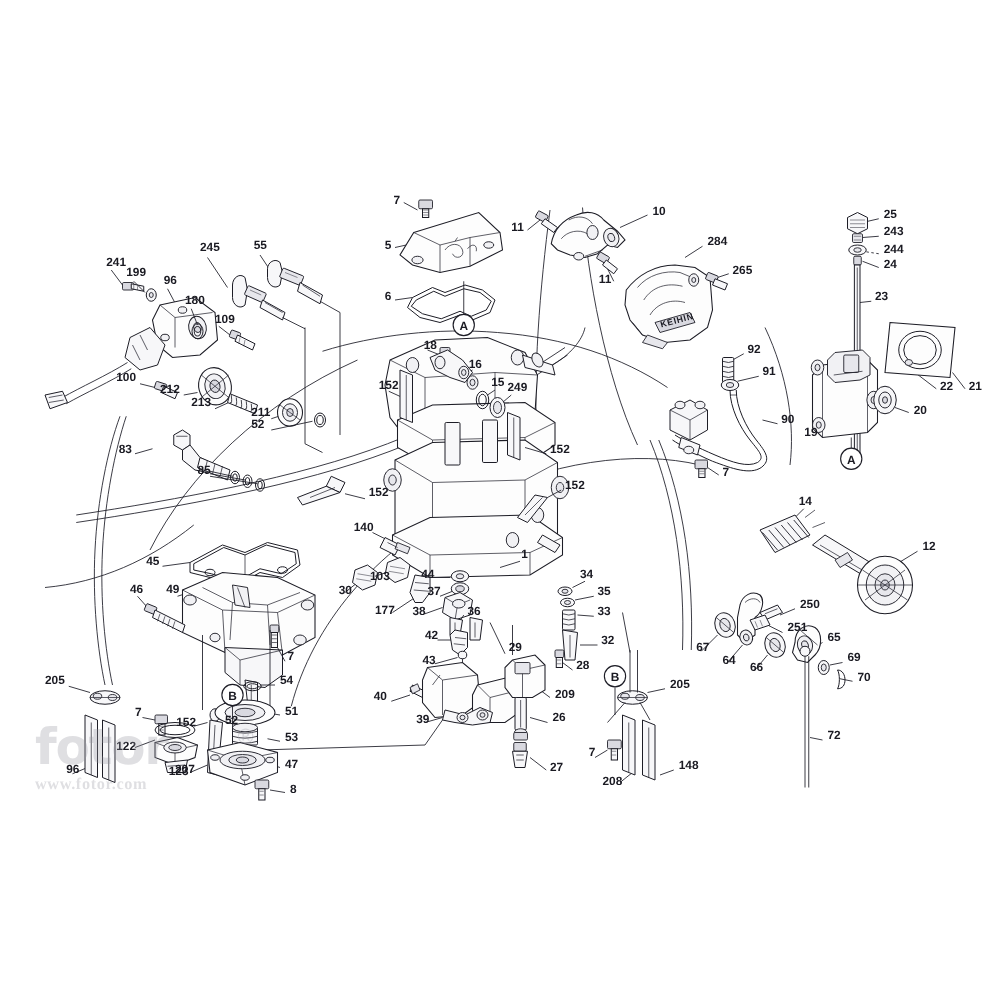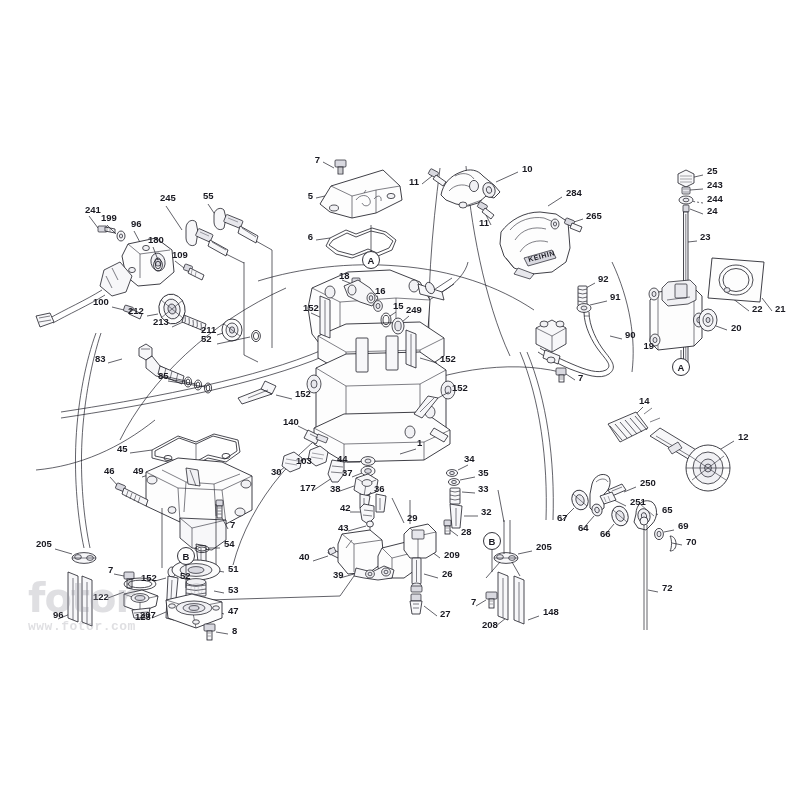--- a/index.html
+++ b/index.html
@@ -92,21 +92,21 @@
   }
   #wm-word {
     font-family: "DejaVu Sans", sans-serif;
     font-size: 40px;
     font-weight: bold;
     color: rgba(150,150,160,0.30);
     letter-spacing: -1px;
     line-height: 40px;
   }
   #wm-url {
-    font-family: Liberation Mono, monospace;
+    font-family: Liberation Serif, serif;
     font-size: 13px;
     font-weight: bold;
     color: rgba(150,150,160,0.30);
     letter-spacing: 0.5px;
     margin-top: 1px;
   }
   #wm-reg {
     position: absolute;
     left: 160px; top: 2px;
     font-family: "DejaVu Sans", sans-serif;

